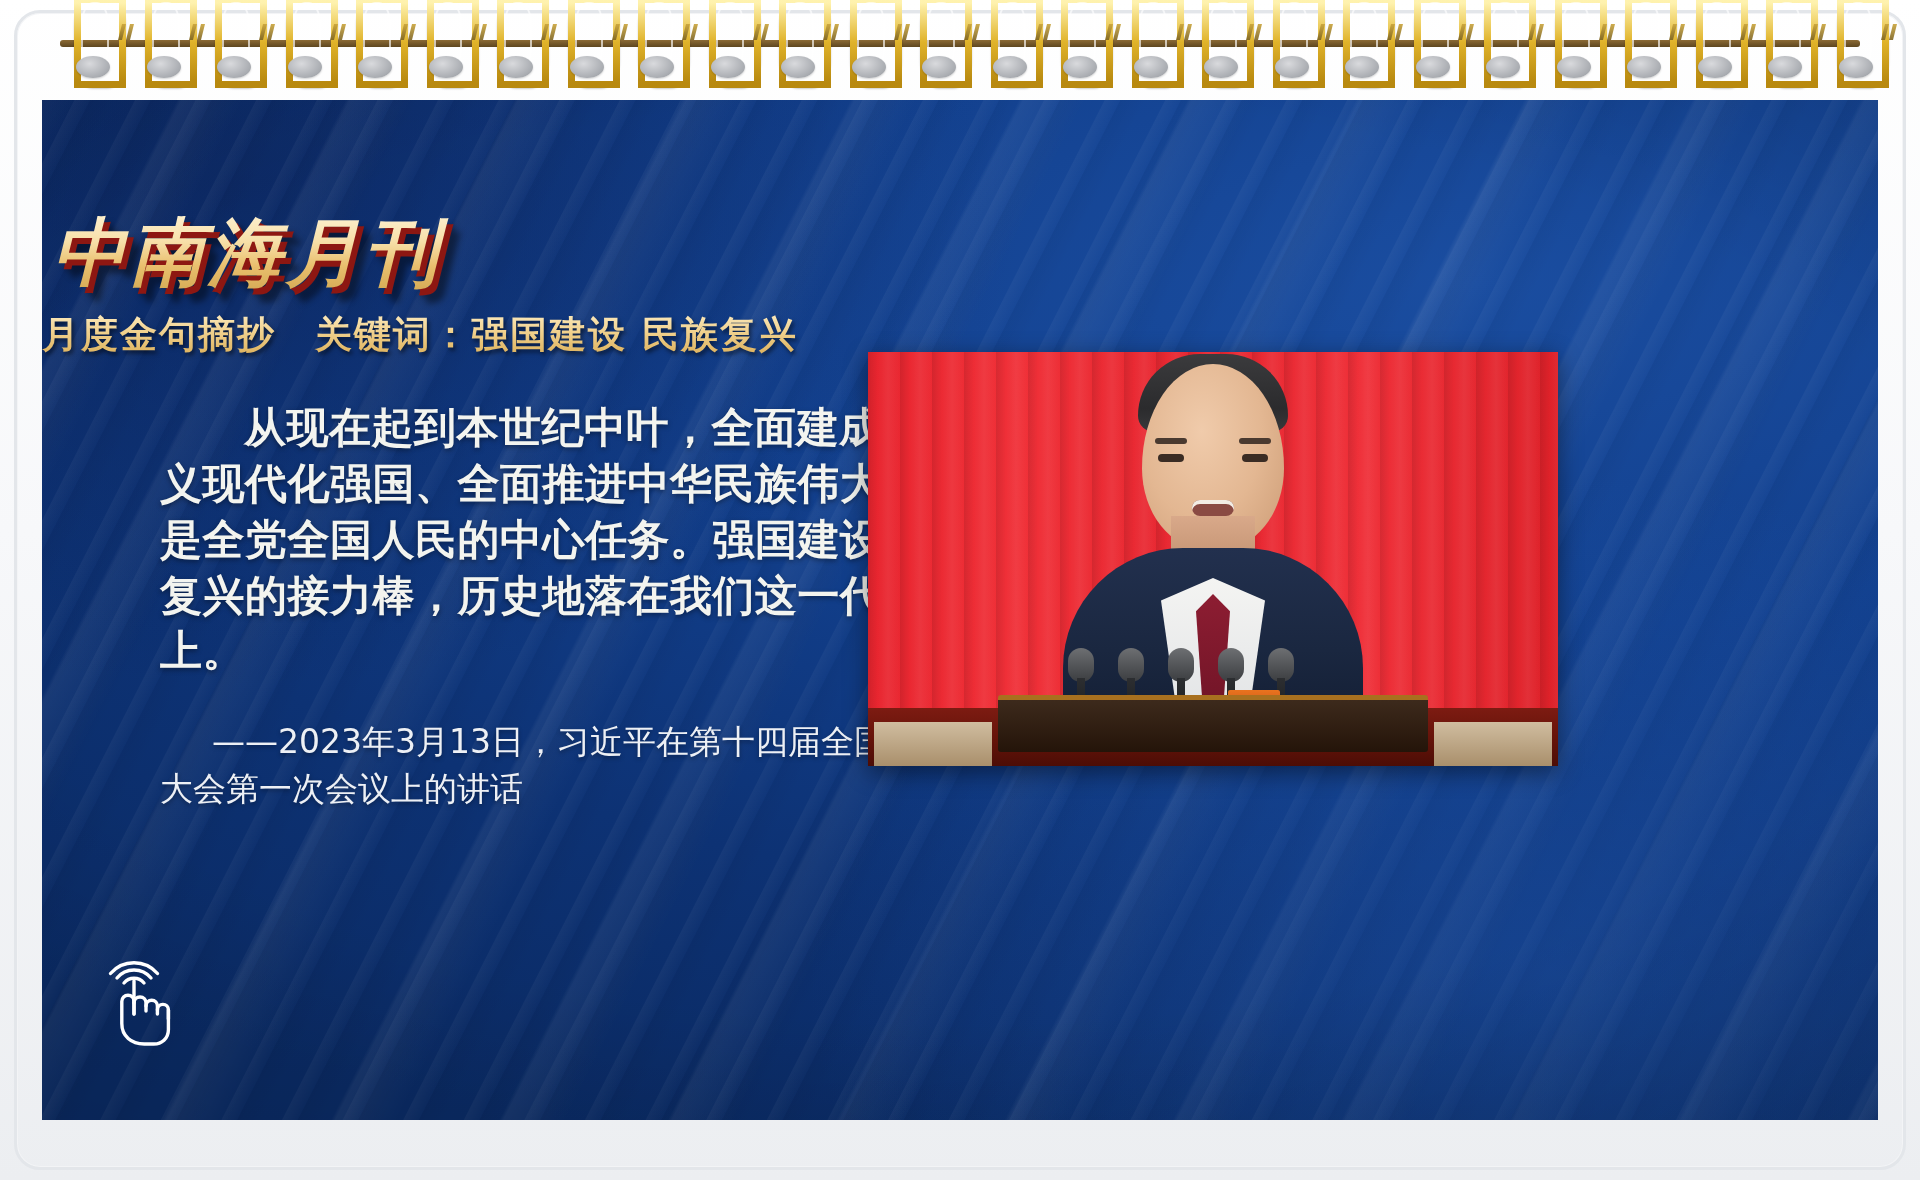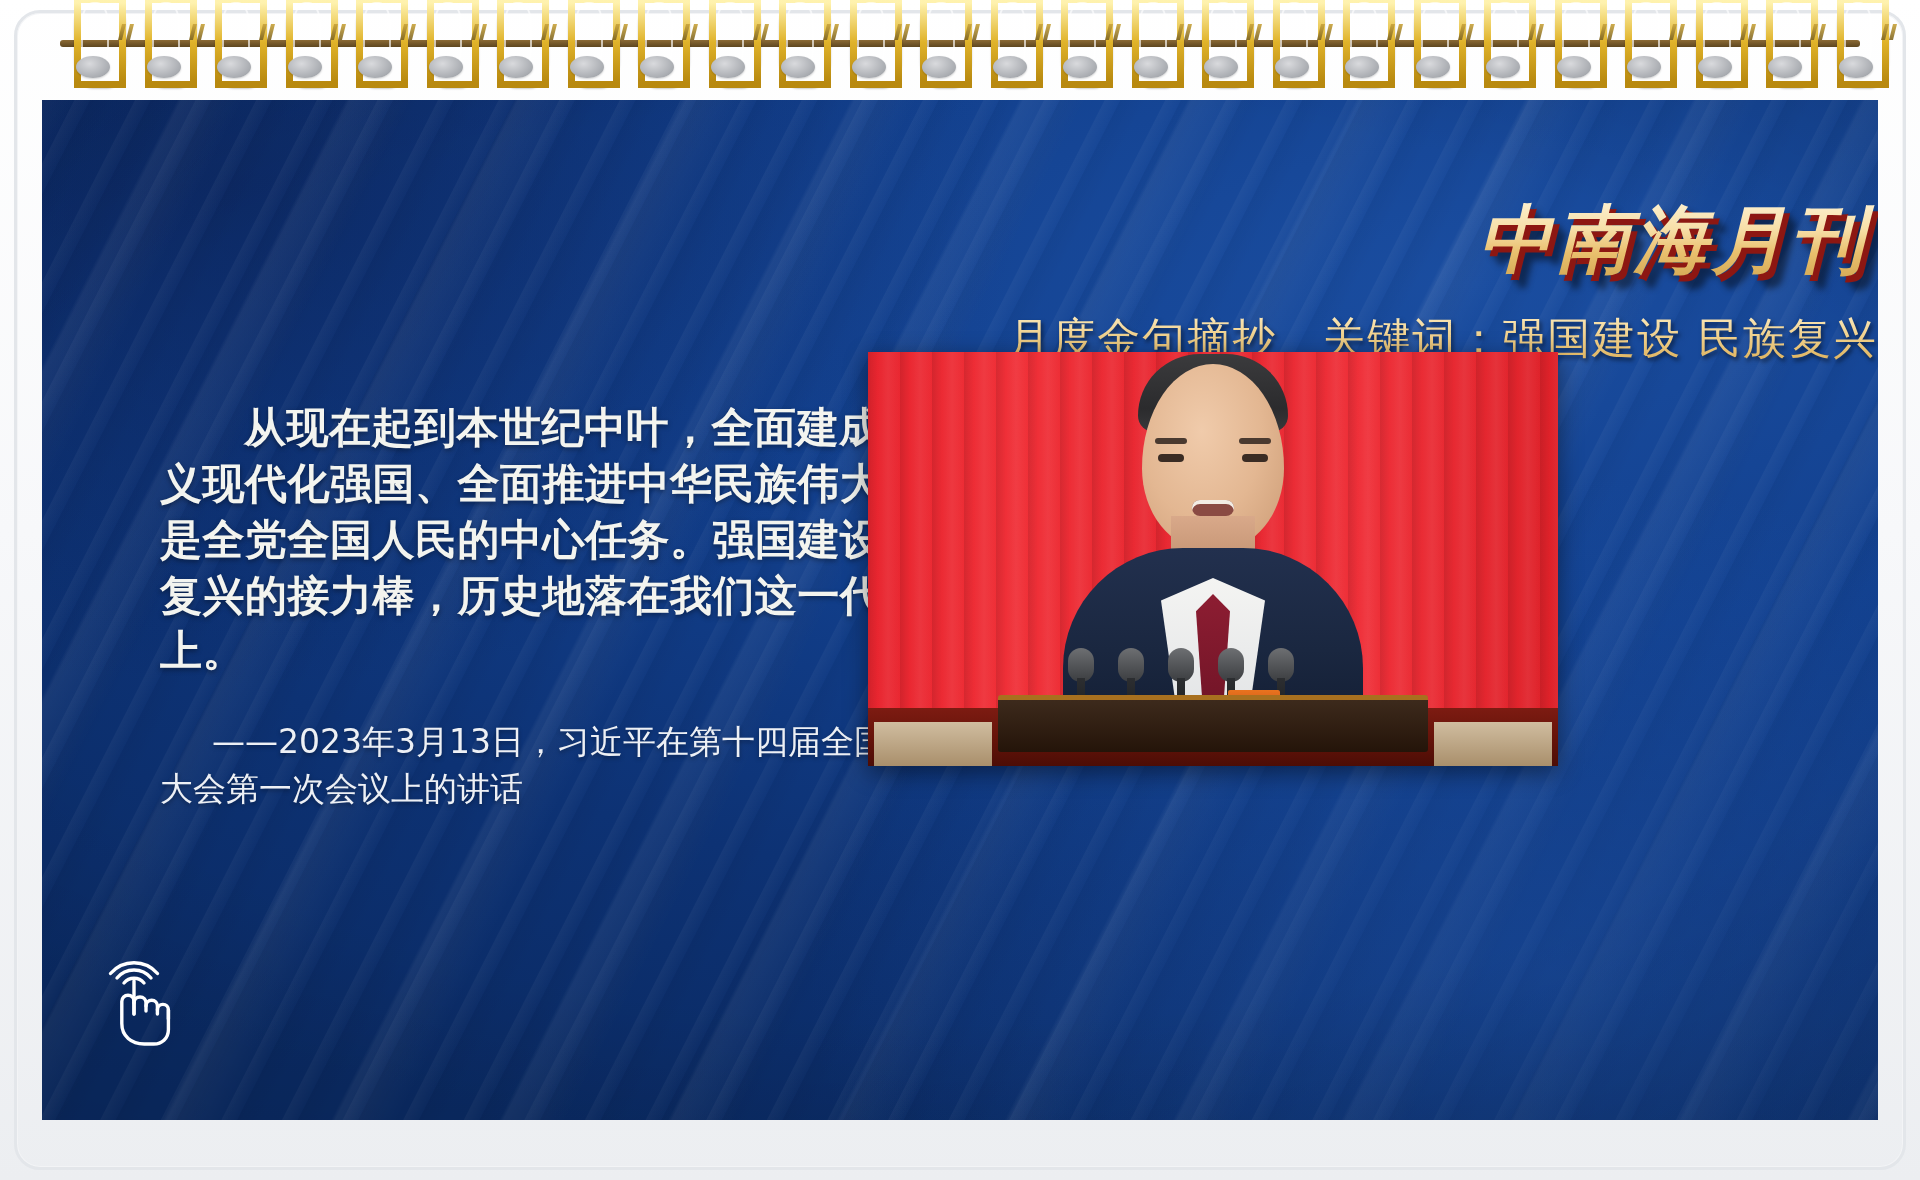--- a/index.html
+++ b/index.html
@@ -103,40 +103,40 @@
     pointer-events:none;
   }
   .vign{
     position:absolute;inset:0;
     background:radial-gradient(120% 100% at 50% 45%, rgba(0,0,0,0) 45%, rgba(0,0,0,.28) 100%);
     pointer-events:none;
   }
 
   
   .masthead{
-    position:absolute;left:0;right:0;top:91px;text-align:right;
+    position:absolute;left:0;right:0;top:104px;text-align:left;
     z-index:6;
   }
   .masthead .title{
     display:inline-block;
     font-family:"DejaVu Sans","Liberation Sans",sans-serif;
     font-size:74px;font-weight:bold;letter-spacing:4px;
     font-style:italic;
     color:#f6dda2;
     background:linear-gradient(180deg,#fff6dd 0%,#f7dfa8 38%,#e9bf6d 62%,#caa04a 100%);
     -webkit-background-clip:text;background-clip:text;
     -webkit-text-fill-color:transparent;
     text-shadow:none;
     filter:drop-shadow(5px 6px 0 #8d1712) drop-shadow(7px 8px 3px rgba(0,0,0,.45));
     padding:0 10px;
   }
   .subtitle{
-    position:absolute;left:0;right:0;top:210px;text-align:right;z-index:6;
+    position:absolute;left:0;right:0;top:210px;text-align:left;z-index:6;
     font-family:"DejaVu Sans","Liberation Sans",sans-serif;
-    font-size:43px;font-weight:normal;letter-spacing:2px;
+    font-size:37px;font-weight:bold;letter-spacing:2px;
     background:linear-gradient(180deg,#fdeec6 0%,#f0d08c 45%,#d9ab52 100%);
     -webkit-background-clip:text;background-clip:text;
     -webkit-text-fill-color:transparent;
     filter:drop-shadow(2px 3px 2px rgba(0,0,0,.55));
   }
 
   
   .quote-wrap{
     position:absolute;left:118px;top:300px;width:860px;z-index:6;
   }

